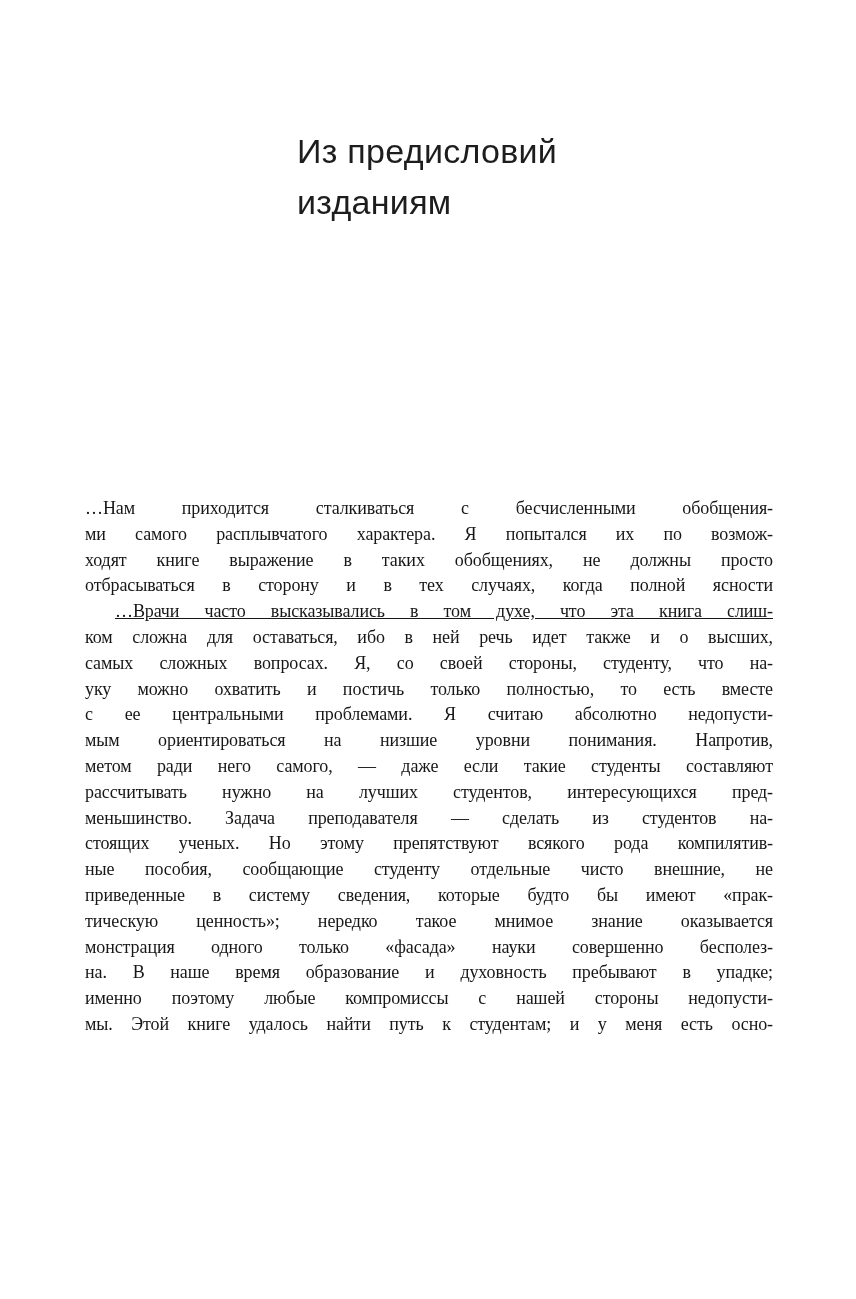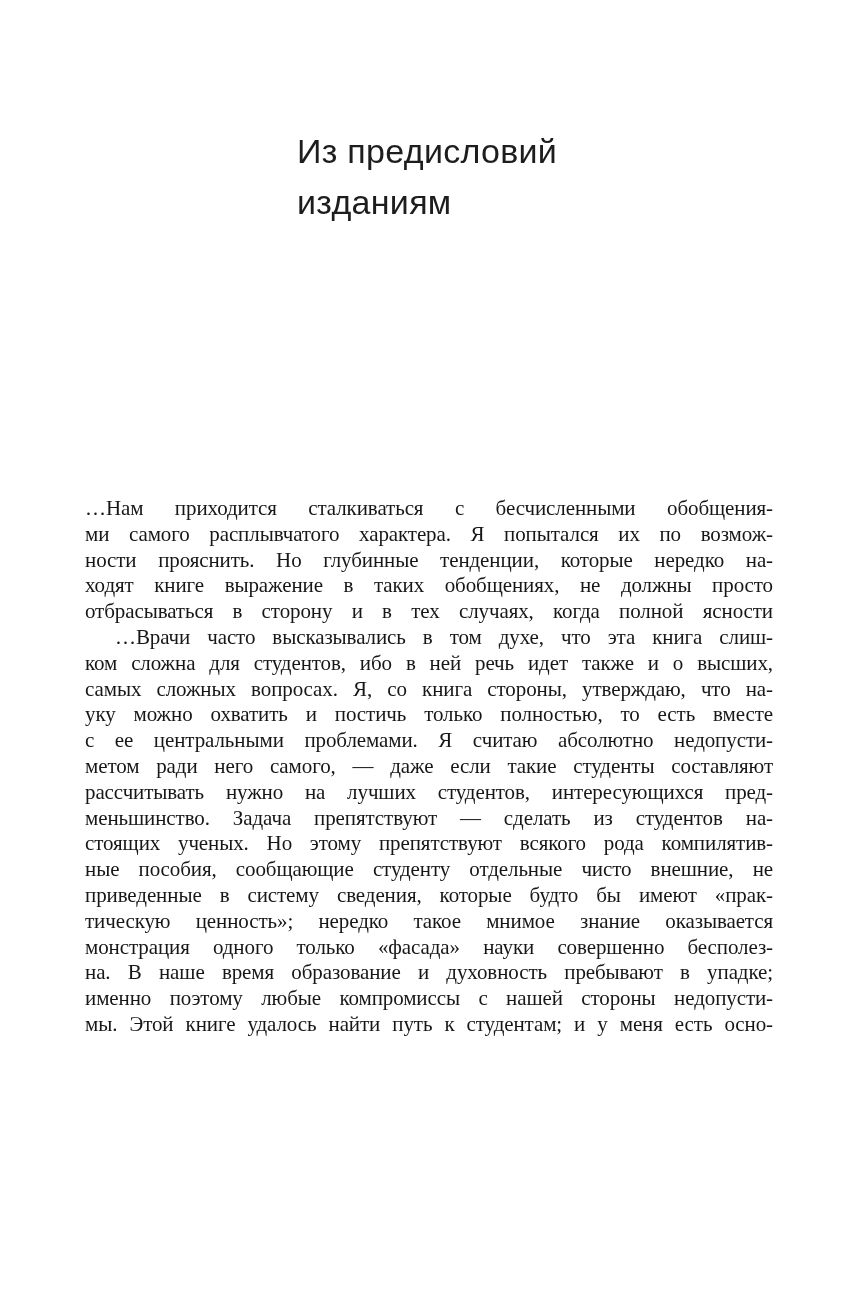--- a/index.html
+++ b/index.html
@@ -31,71 +31,72 @@
     letter-spacing: 0.3px;
     color: #1d1d1d;
     white-space: nowrap;
   }
   .body-text {
     position: absolute;
     left: 85px;
     top: 496px;
     width: 688px;
     font-family: "Liberation Serif", serif;
-    font-size: 21px;
+    font-size: 18px;
     line-height: 25.8px;
     font-weight: 400;
     color: #171717;
     letter-spacing: -0.1px;
   }
   .paragraph {
     margin: 0;
     padding: 0;
   }
   .line {
     text-align: justify;
     text-align-last: justify;
     white-space: normal;
   }
   .line.end {
     text-align-last: left;
   }
   .indent-first .line:first-child {
     text-indent: 30px;
+    text-decoration: underline;
   }
 </style>
 </head>
 <body>
 
 <div class="page">
 
   <div class="heading">
     <div>Из предисловий</div>
     <div>изданиям</div>
   </div>
 
   <div class="body-text">
 
     <div class="paragraph">
       <div class="line">…Нам приходится сталкиваться с бесчисленными обобщения-</div>
       <div class="line">ми самого расплывчатого характера. Я попытался их по возмож-</div>
-      <div class="line">ности прояснить. Но глубинные тенденции, которые нередко на-</div>
       <div class="line">ходят книге выражение в таких обобщениях, не должны просто</div>
       <div class="line">отбрасываться в сторону и в тех случаях, когда полной ясности</div>
     </div>
 
     <div class="paragraph indent-first">
       <div class="line">…Врачи часто высказывались в том духе, что эта книга слиш-</div>
-      <div class="line">ком сложна для студентов, ибо в ней речь идет также и о высших,</div>
-      <div class="line">самых сложных вопросах. Я, со книга стороны, утверждаю, что на-</div>
+      <div class="line">ком сложна для оставаться, ибо в ней речь идет также и о высших,</div>
+      <div class="line">самых сложных вопросах. Я, со своей стороны, студенту, что на-</div>
       <div class="line">уку можно охватить и постичь только полностью, то есть вместе</div>
       <div class="line">с ее центральными проблемами. Я считаю абсолютно недопусти-</div>
+      <div class="line">мым ориентироваться на низшие уровни понимания. Напротив,</div>
       <div class="line">метом ради него самого, — даже если такие студенты составляют</div>
       <div class="line">рассчитывать нужно на лучших студентов, интересующихся пред-</div>
-      <div class="line">меньшинство. Задача препятствуют — сделать из студентов на-</div>
+      <div class="line">меньшинство. Задача преподавателя — сделать из студентов на-</div>
       <div class="line">стоящих ученых. Но этому препятствуют всякого рода компилятив-</div>
       <div class="line">ные пособия, сообщающие студенту отдельные чисто внешние, не</div>
       <div class="line">приведенные в систему сведения, которые будто бы имеют «прак-</div>
       <div class="line">тическую ценность»; нередко такое мнимое знание оказывается</div>
       <div class="line">монстрация одного только «фасада» науки совершенно бесполез-</div>
       <div class="line">на. В наше время образование и духовность пребывают в упадке;</div>
       <div class="line">именно поэтому любые компромиссы с нашей стороны недопусти-</div>
       <div class="line">мы. Этой книге удалось найти путь к студентам; и у меня есть осно-</div>
     </div>
 

